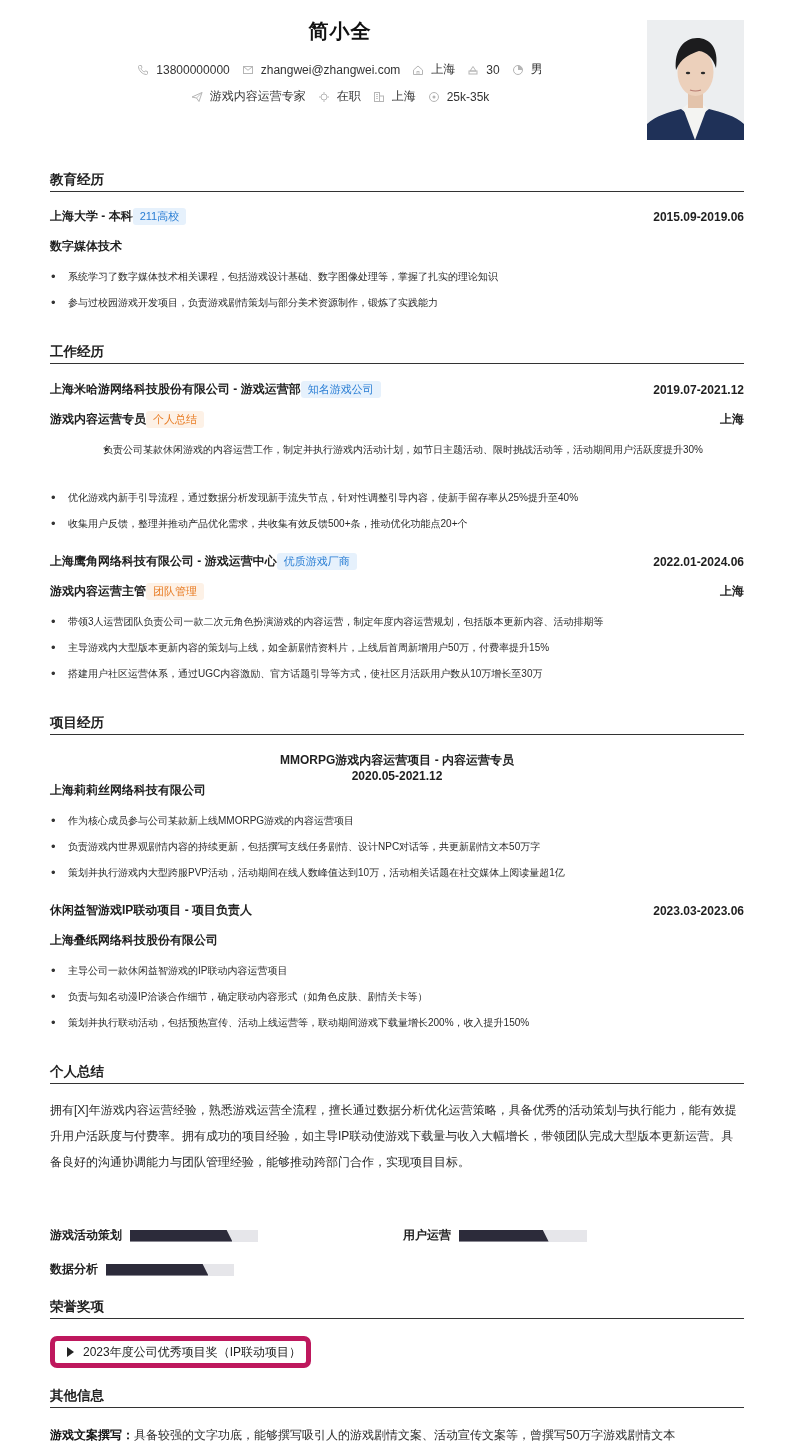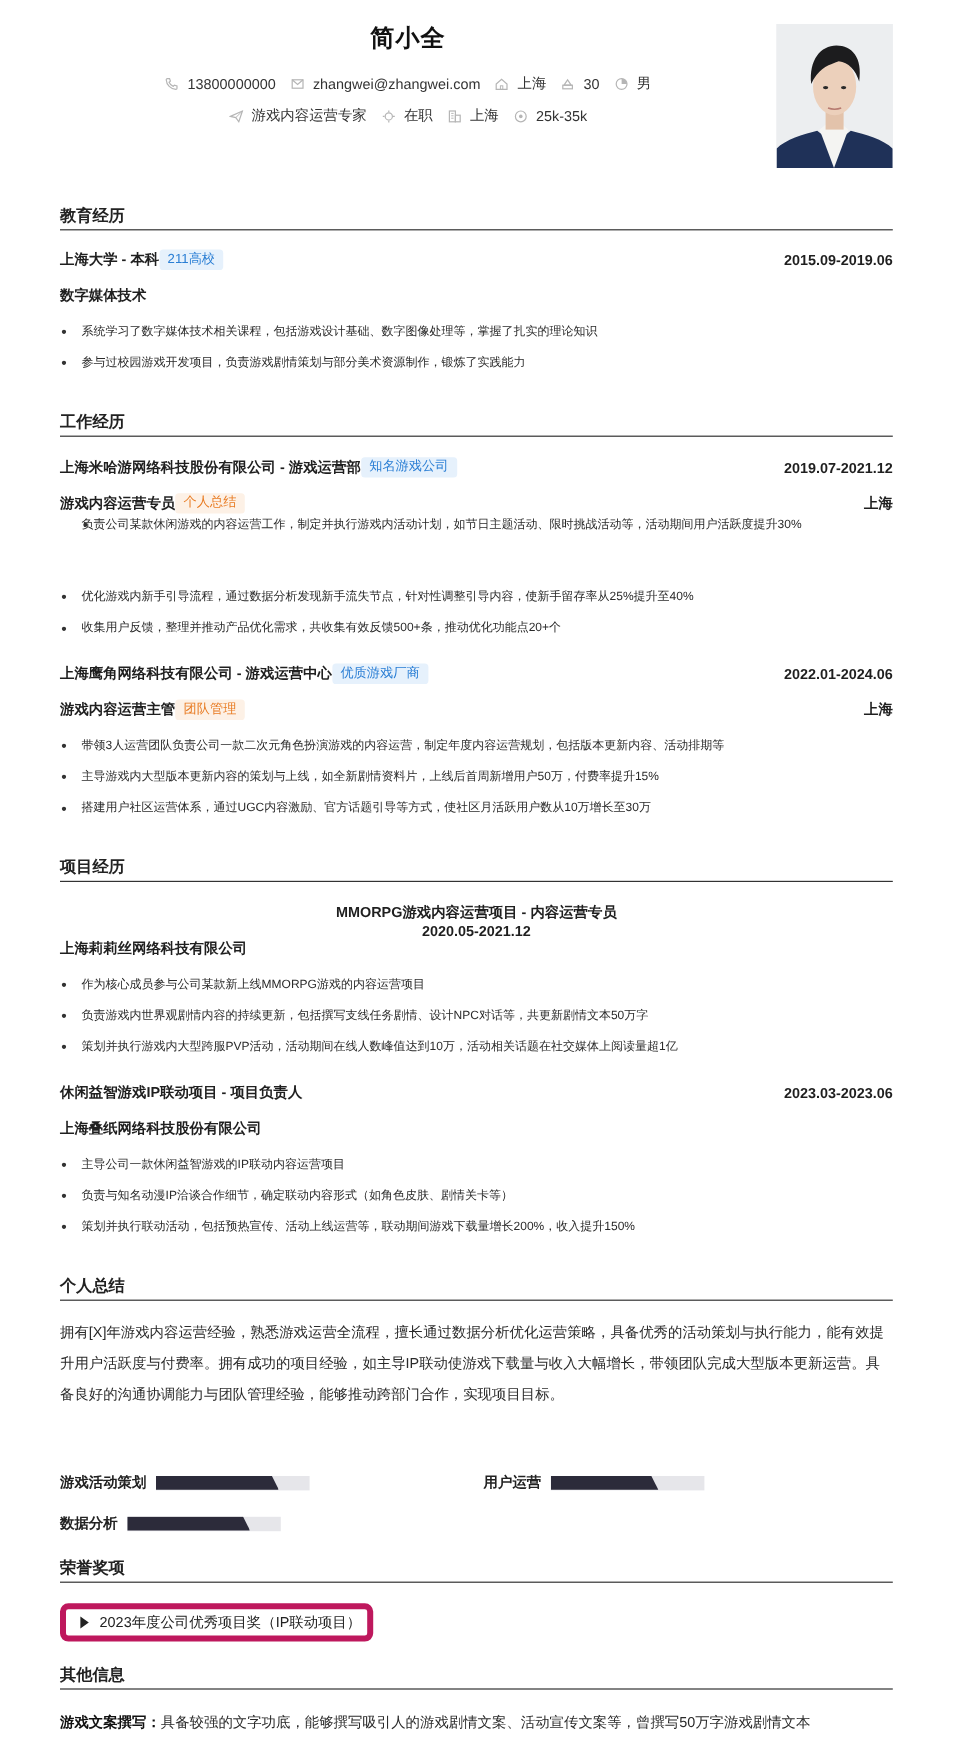--- a/index.html
+++ b/index.html
@@ -162,21 +162,21 @@
     </div>
     <span>2019.07-2021.12</span>
   </div>
   <div class="row" style="top:411px;">
     <div class="left">
       <span>游戏内容运营专员</span>
       <span class="tag orange">个人总结</span>
     </div>
     <span>上海</span>
   </div>
-  <div class="bullet" style="top:425px; padding-left:0; text-indent:18px;">负责公司某款休闲游戏的内容运营工作，制定并执行游戏内活动计划，如节日主题活动、限时挑战活动等，活动期间用户活跃度提升30%</div>
+  <div class="bullet" style="top:437px; padding-left:0; text-indent:18px;margin-left:35px;">负责公司某款休闲游戏的内容运营工作，制定并执行游戏内活动计划，如节日主题活动、限时挑战活动等，活动期间用户活跃度提升30%</div>
   <div class="bullet" style="top:485px;">优化游戏内新手引导流程，通过数据分析发现新手流失节点，针对性调整引导内容，使新手留存率从25%提升至40%</div>
   <div class="bullet" style="top:511px;">收集用户反馈，整理并推动产品优化需求，共收集有效反馈500+条，推动优化功能点20+个</div>
 
   <div class="row" style="top:553px;">
     <div class="left">
       <span>上海鹰角网络科技有限公司 - 游戏运营中心</span>
       <span class="tag blue">优质游戏厂商</span>
     </div>
     <span>2022.01-2024.06</span>
   </div>

